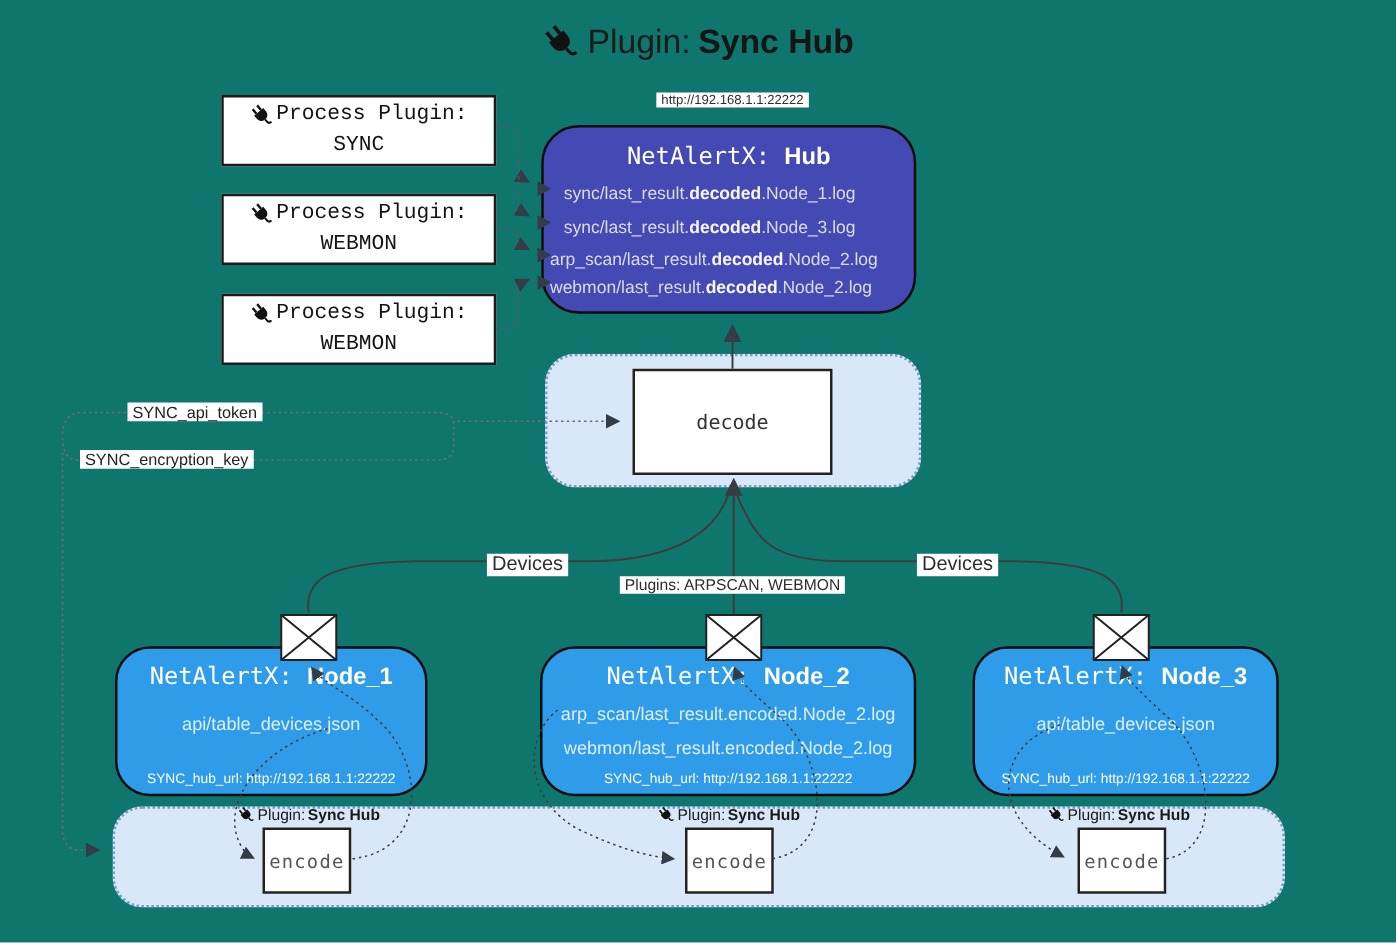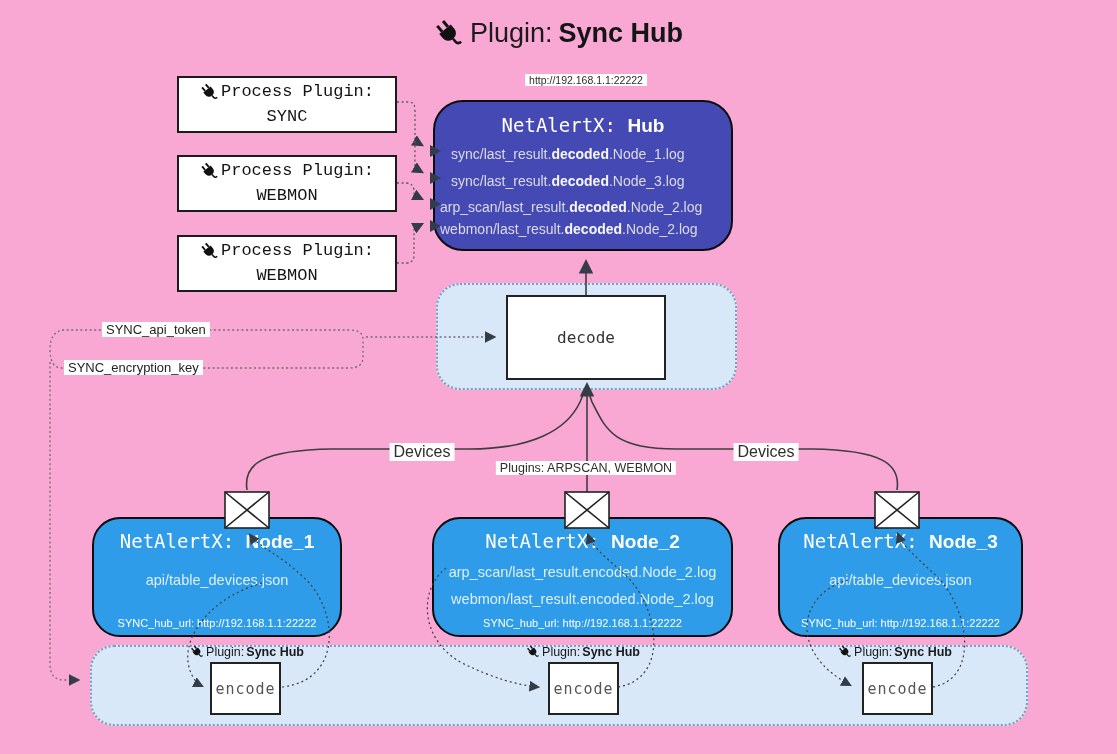--- a/index.html
+++ b/index.html
@@ -1,16 +1,16 @@
 <!DOCTYPE html>
 <html><head>
 <meta charset="utf-8">
 <style>
   html,body{margin:0;padding:0;background:#fff;}
-  .canvas{position:relative;width:1117px;height:754px;background:#f9a8d4;
+  .canvas{position:relative;width:1117px;height:754px;background:#0f766e;
           font-family:"Liberation Sans",sans-serif;overflow:hidden;}
   .abs{position:absolute;box-sizing:border-box;}
   
   .title{left:0;top:18px;width:100%;display:flex;align-items:center;justify-content:center;
          gap:6px;font-size:27px;color:#1b1b1b;}
   .title b{font-weight:bold;color:#151515;}
   
   .procbox{left:177px;width:220px;height:57px;border:2px solid #1b1b1b;background:#fff;
            display:flex;flex-direction:column;align-items:center;justify-content:center;
            font-family:"Liberation Mono",monospace;font-size:17px;color:#141414;line-height:1.45;}

